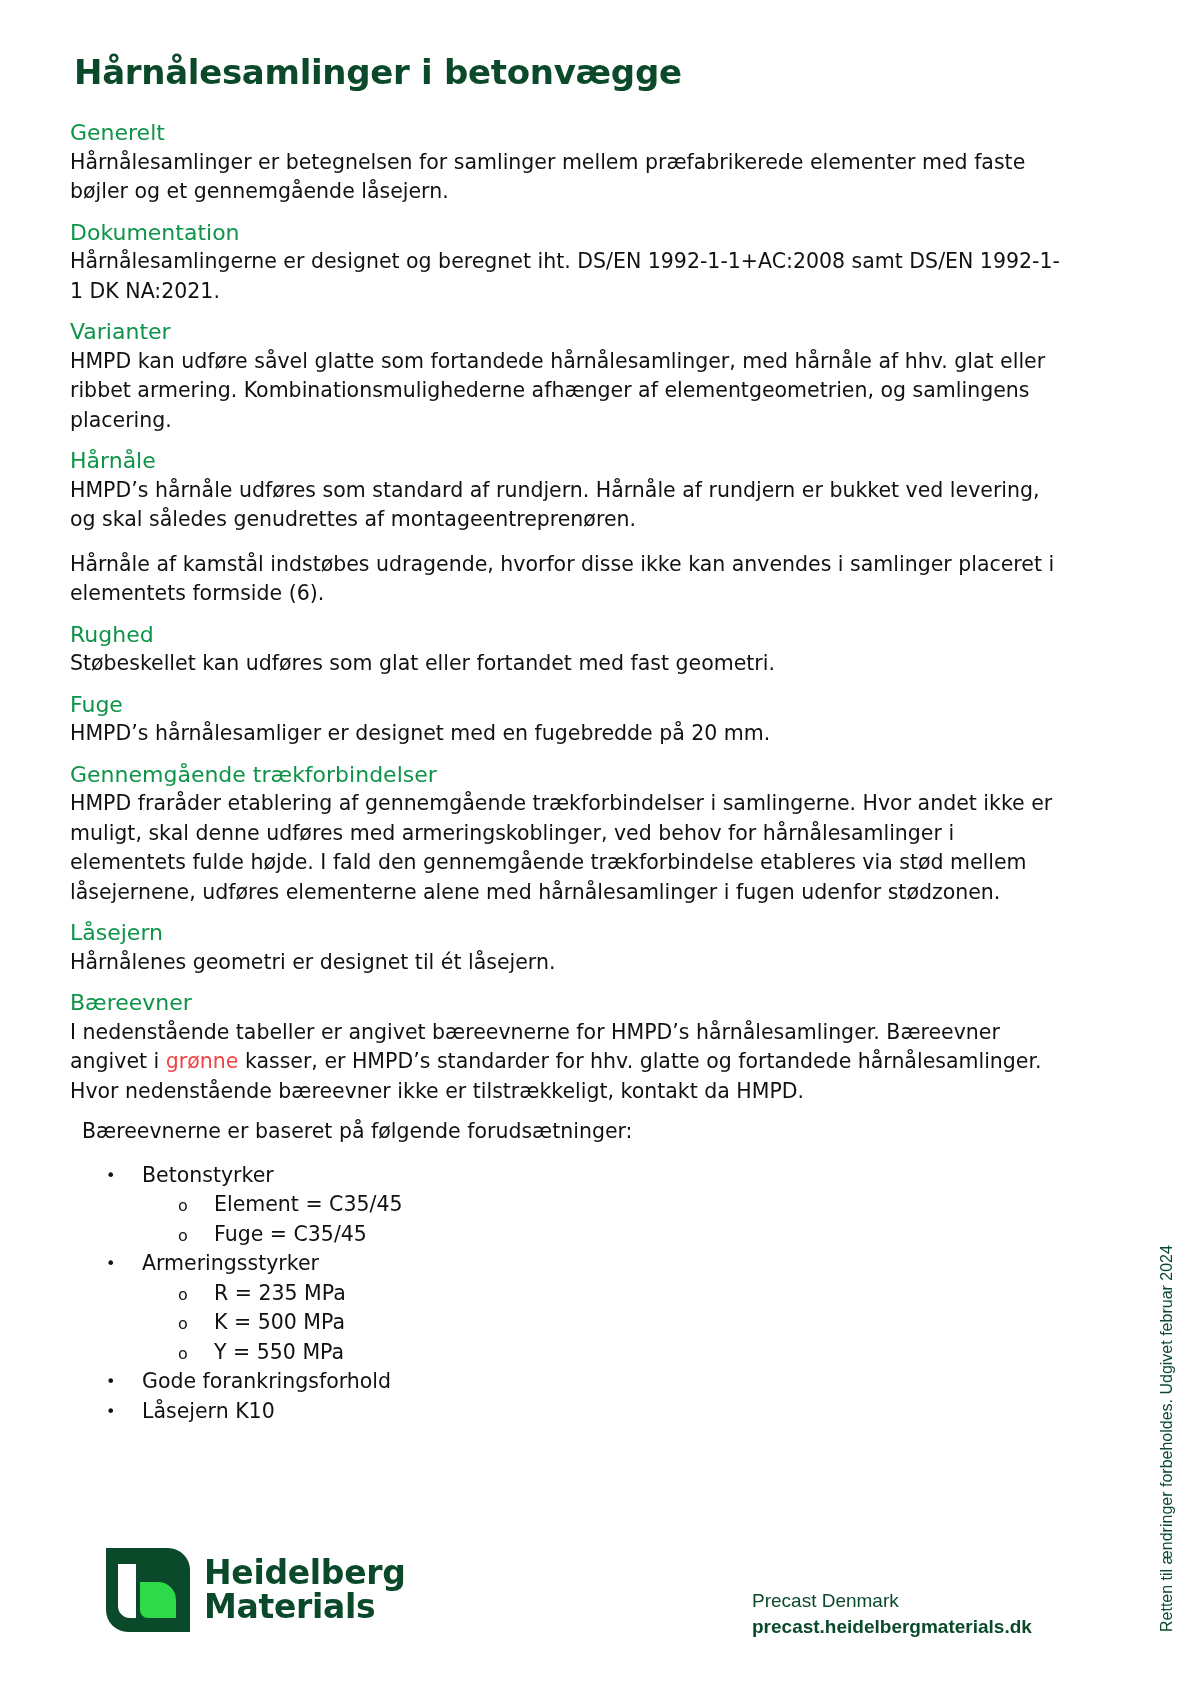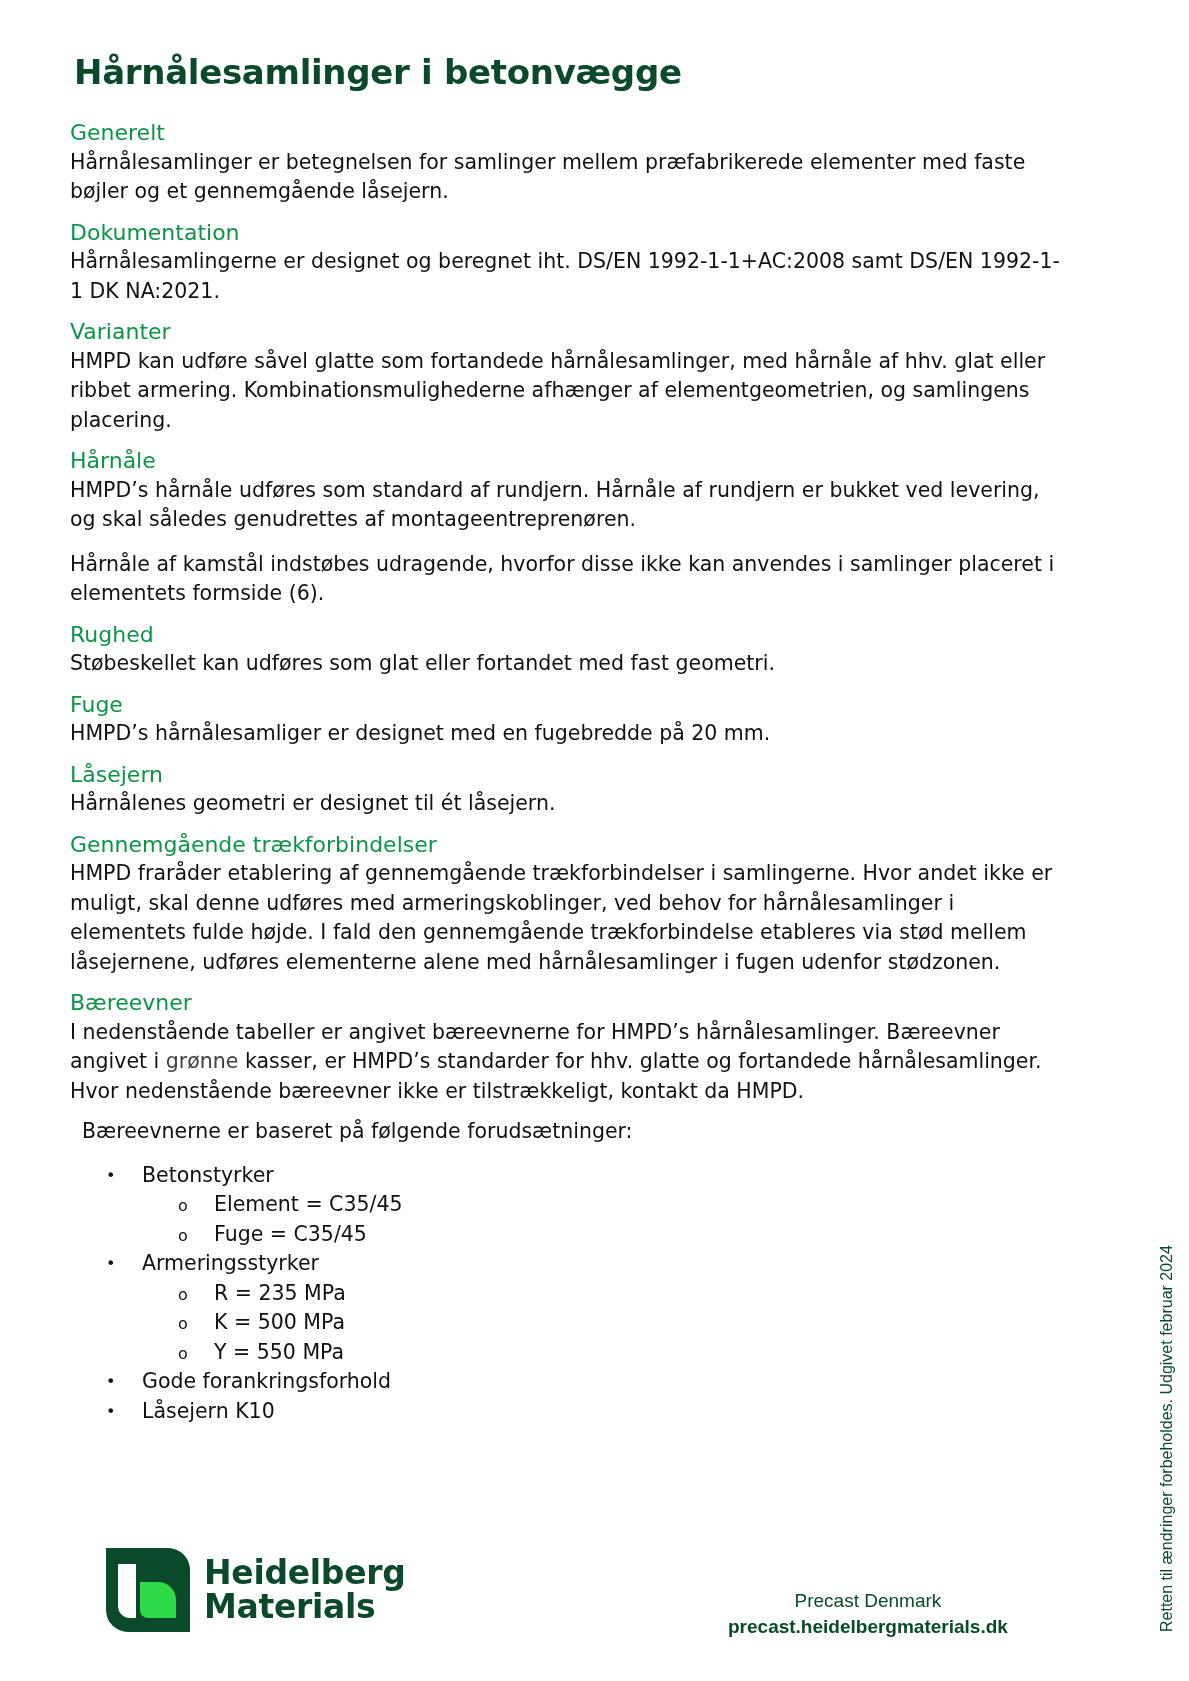--- a/index.html
+++ b/index.html
@@ -16,43 +16,43 @@
       position: absolute; left: 70px; top: 118px; width: 1000px;
       font-size: 20.5px; line-height: 29.5px;
     }
     .section { margin-bottom: 11px; }
     .section h2 {
       margin: 0; font-weight: normal; font-size: 22px; line-height: 29.5px;
       color: #0e9448;
     }
     .section p { margin: 0; }
     .section p + p { margin-top: 15px; }
-    .hl-green { color: #404040; }
+    .hl-green { color: #ef4444; }
     .intro { margin: 0 0 14px 12px; }
     ul.lvl1 { list-style: none; margin: 0; padding: 0; }
     ul.lvl1 > li { position: relative; padding-left: 72px; }
     ul.lvl1 > li > .bullet {
       position: absolute; left: 36px; top: 0; font-size: 16px;
     }
     ul.lvl2 { list-style: none; margin: 0; padding: 0; }
     ul.lvl2 > li { position: relative; padding-left: 72px; }
     ul.lvl2 > li > .bullet {
       position: absolute; left: 36px; top: 1px; font-size: 16px;
     }
     .footer-logo {
       position: absolute; left: 70px; top: 1548px; display: flex; align-items: center; padding-left: 36px;
     }
     .logo-mark { width: 84px; height: 84px; }
     .logo-text {
       margin-left: 14px; font-weight: bold; font-size: 33px; line-height: 34px;
       color: #0a4a2a; letter-spacing: -0.3px;
     }
     .footer-contact {
-      position: absolute; left: 728px; top: 1588px;
-      font-family: "Liberation Sans", sans-serif; color: #0a4a2a; font-size: 19px; line-height: 26px; text-align: center;
+      position: absolute; left: 752px; top: 1588px;
+      font-family: "Liberation Sans", sans-serif; color: #0a4a2a; font-size: 19px; line-height: 26px;
     }
     .footer-contact .url { font-weight: bold; }
     .side-note {
       position: absolute; left: 1158px; top: 1632px;
       transform: rotate(-90deg); transform-origin: left top;
       font-family: "Liberation Sans", sans-serif; font-size: 16px; color: #0a4a2a;
       white-space: nowrap;
     }
   </style>
 </head>
@@ -87,27 +87,27 @@
     <h2>Rughed</h2>
     <p>Støbeskellet kan udføres som glat eller fortandet med fast geometri.</p>
   </div>
 
   <div class="section">
     <h2>Fuge</h2>
     <p>HMPD’s hårnålesamliger er designet med en fugebredde på 20 mm.</p>
   </div>
 
   <div class="section">
-    <h2>Låsejern</h2>
-    <p>Hårnålenes geometri er designet til ét låsejern.</p>
+    <h2>Gennemgående trækforbindelser</h2>
+    <p>HMPD fraråder etablering af gennemgående trækforbindelser i samlingerne. Hvor andet ikke er muligt, skal denne udføres med armeringskoblinger, ved behov for hårnålesamlinger i elementets fulde højde. I fald den gennemgående trækforbindelse etableres via stød mellem låsejernene, udføres elementerne alene med hårnålesamlinger i fugen udenfor stødzonen.</p>
   </div>
 
   <div class="section">
-    <h2>Gennemgående trækforbindelser</h2>
-    <p>HMPD fraråder etablering af gennemgående trækforbindelser i samlingerne. Hvor andet ikke er muligt, skal denne udføres med armeringskoblinger, ved behov for hårnålesamlinger i elementets fulde højde. I fald den gennemgående trækforbindelse etableres via stød mellem låsejernene, udføres elementerne alene med hårnålesamlinger i fugen udenfor stødzonen.</p>
+    <h2>Låsejern</h2>
+    <p>Hårnålenes geometri er designet til ét låsejern.</p>
   </div>
 
   <div class="section">
     <h2>Bæreevner</h2>
     <p><span>I nedenstående tabeller er angivet bæreevnerne for HMPD’s hårnålesamlinger. Bæreevner angivet i </span><span class="hl-green">grønne</span><span> kasser, er HMPD’s standarder for hhv. glatte og fortandede hårnålesamlinger. Hvor nedenstående bæreevner ikke er tilstrækkeligt, kontakt da HMPD.</span></p>
   </div>
 
   <p class="intro">Bæreevnerne er baseret på følgende forudsætninger:</p>
 
   <ul class="lvl1">

